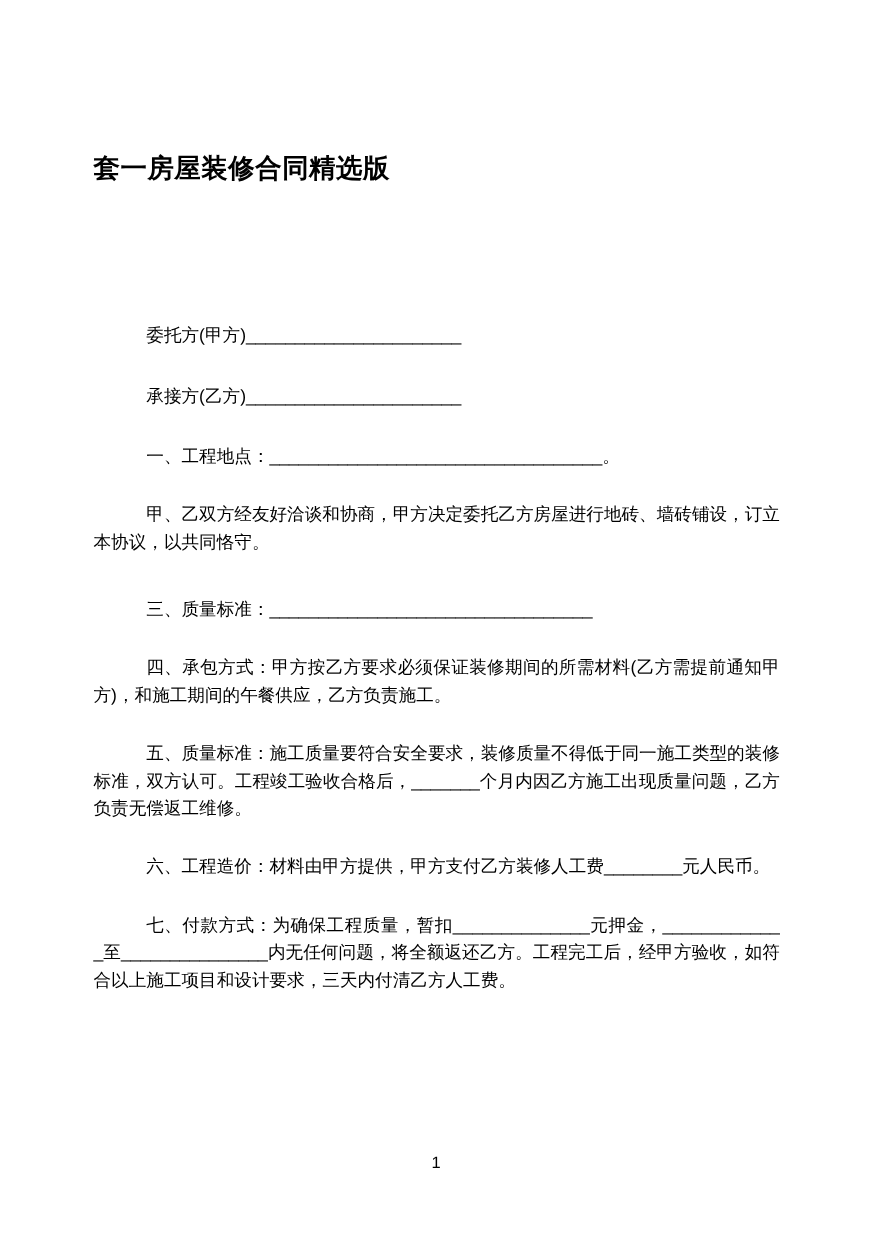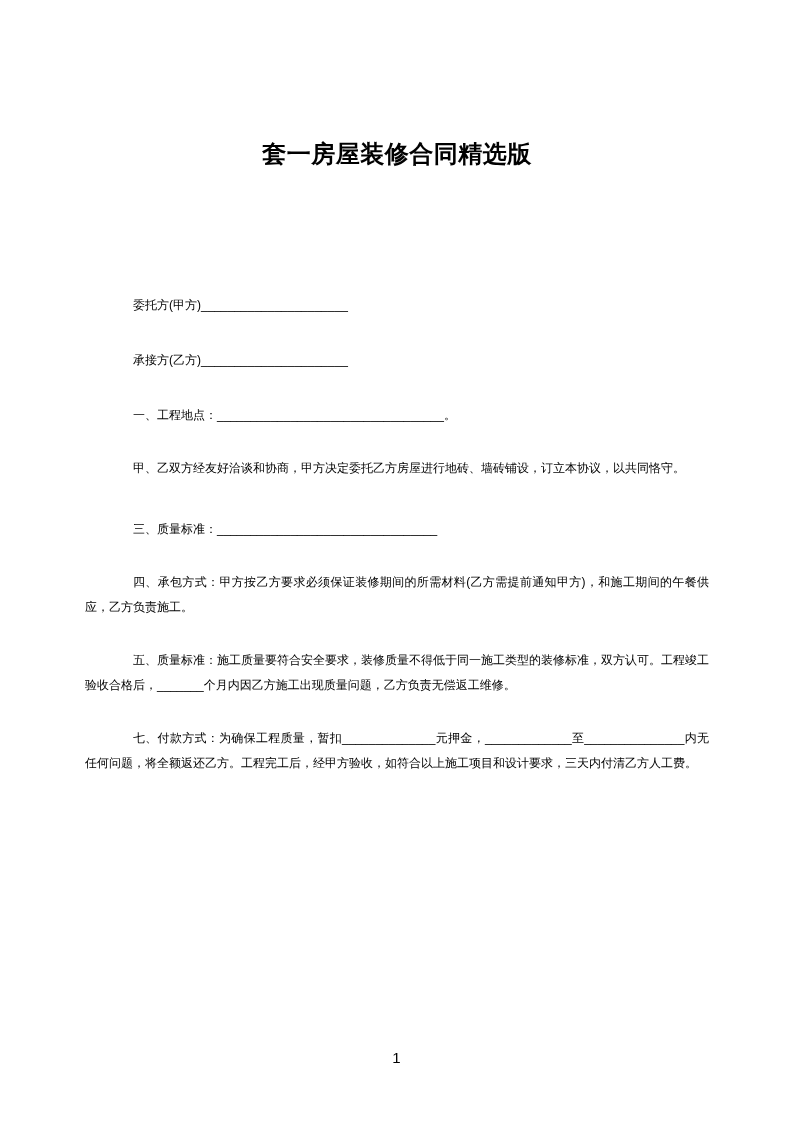--- a/index.html
+++ b/index.html
@@ -20,29 +20,29 @@
     position: absolute;
     left: 85px;
     top: 0;
     width: 624px;
   }
   .doc-title {
     margin: 138px 0 0 0;
     font-size: 24px;
     font-weight: bold;
     line-height: 32px;
-    text-align: center;
+    text-align: left;
     letter-spacing: 0.5px;
   }
   .body-text {
     margin-top: 123px;
   }
   .para {
     margin: 0 0 28px 0;
-    font-size: 12px;
+    font-size: 16px;
     line-height: 25px;
     text-align: justify;
     text-indent: 48px;
     word-break: break-all;
   }
   .para.party {
     margin-bottom: 30px;
   }
   .para.preamble {
     margin-bottom: 36px;
@@ -75,20 +75,21 @@
 
       <p class="para preamble">甲、乙双方经友好洽谈和协商，甲方决定委托乙方房屋进行地砖、墙砖铺设，订立本协议，以共同恪守。</p>
 
 
       <p class="para">三、质量标准：_________________________________</p>
 
       <p class="para">四、承包方式：甲方按乙方要求必须保证装修期间的所需材料(乙方需提前通知甲方)，和施工期间的午餐供应，乙方负责施工。</p>
 
       <p class="para">五、质量标准：施工质量要符合安全要求，装修质量不得低于同一施工类型的装修标准，双方认可。工程竣工验收合格后，_______个月内因乙方施工出现质量问题，乙方负责无偿返工维修。</p>
 
+      <p class="para">六、工程造价：材料由甲方提供，甲方支付乙方装修人工费________元人民币。</p>
 
       <p class="para">七、付款方式：为确保工程质量，暂扣______________元押金，_____________至_______________内无任何问题，将全额返还乙方。工程完工后，经甲方验收，如符合以上施工项目和设计要求，三天内付清乙方人工费。</p>
 
     </div>
   </div>
 
   <div class="page-footer">1</div>
 </div>
 
 </body></html>

